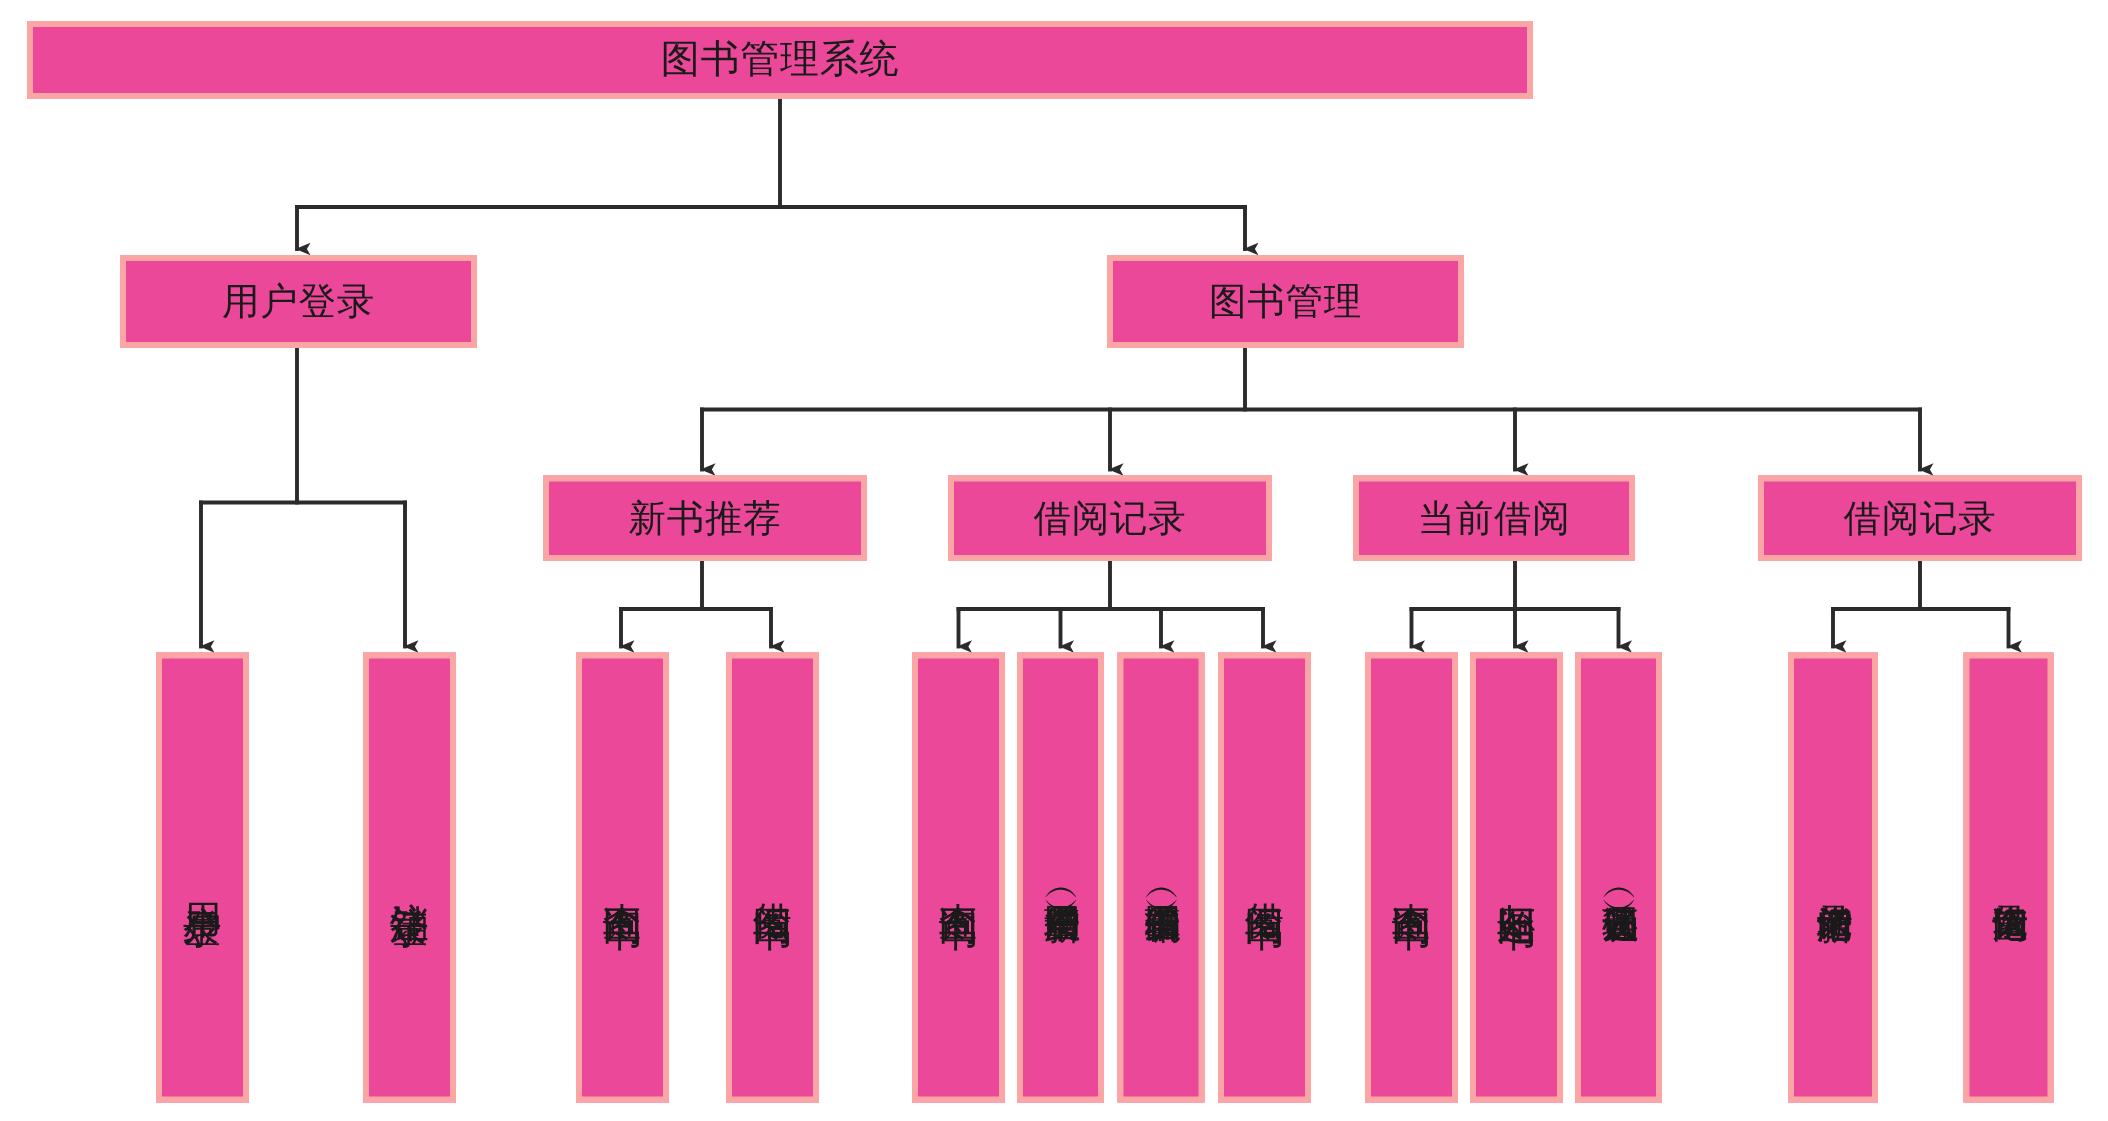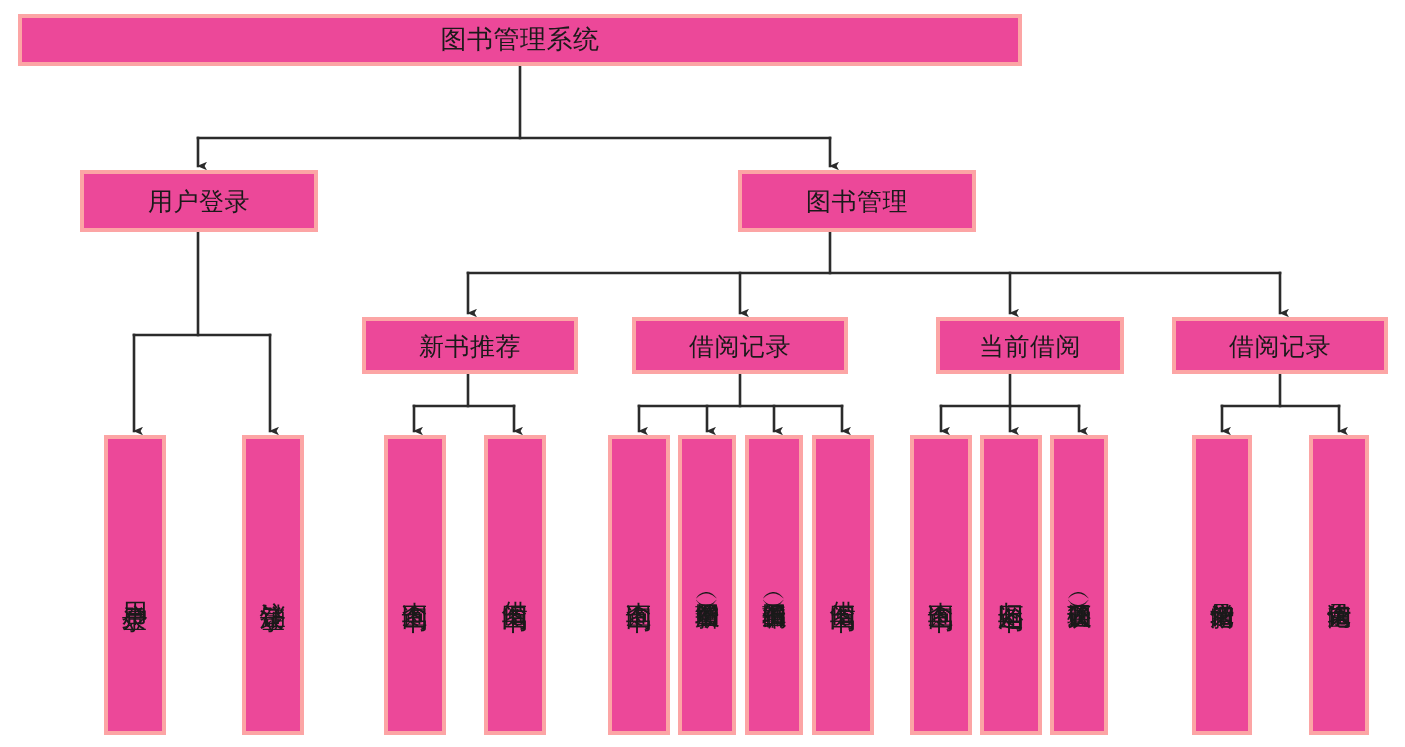--- a/index.html
+++ b/index.html
@@ -143,21 +143,21 @@
   <div class="node horiz" style="left:738px; top:170px; width:238px; height:62px;">
     <span class="label">图书管理</span>
   </div>
 
   <div class="node horiz" style="left:362px; top:317px; width:216px; height:57px;justify-content:center;">
     <span class="label">新书推荐</span>
   </div>
   <div class="node horiz" style="left:632px; top:317px; width:216px; height:57px;">
     <span class="label">借阅记录</span>
   </div>
-  <div class="node horiz" style="left:936px; top:317px; width:188px; height:57px;">
+  <div class="node horiz" style="left:902px; top:317px; width:188px; height:57px;">
     <span class="label">当前借阅</span>
   </div>
   <div class="node horiz" style="left:1172px; top:317px; width:216px; height:57px;">
     <span class="label">借阅记录</span>
   </div>
 
   <div class="node vert" style="left:104px; top:435px; width:62px; height:300px;">
     <span class="label">用户登录</span>
   </div>
   <div class="node vert" style="left:242px; top:435px; width:62px; height:300px;">

